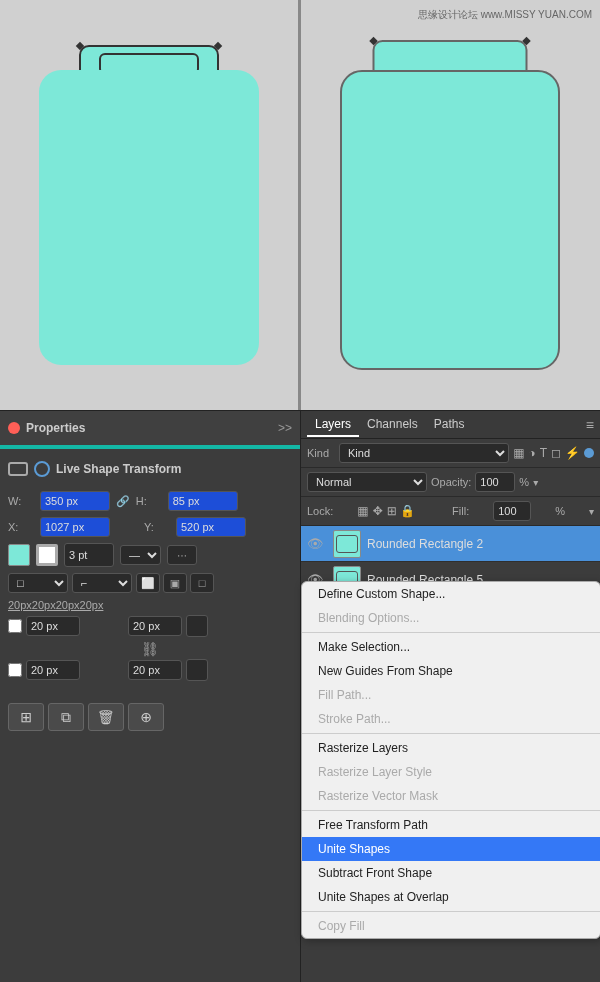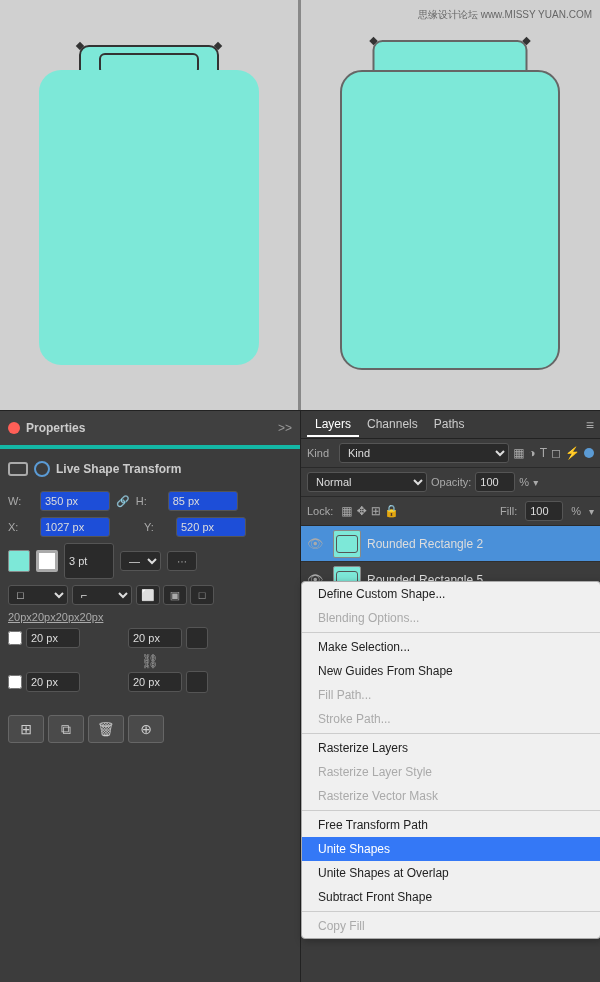--- a/index.html
+++ b/index.html
@@ -256,21 +256,21 @@
       cursor: pointer;
     }
     .stroke-width-input {
       background: #2a2a2a;
       border: 1px solid #555;
       border-radius: 3px;
       color: #ddd;
       font-size: 11px;
       padding: 2px 4px;
       width: 50px;
-      height: 36px;
+      height: 24px;
     }
     .dropdown-select {
       background: #2a2a2a;
       border: 1px solid #555;
       border-radius: 3px;
       color: #ddd;
       font-size: 11px;
       padding: 1px 4px;
       height: 20px;
       cursor: pointer;
@@ -471,21 +471,21 @@
     }
     .opacity-arr {
       color: #aaa;
       font-size: 10px;
     }
 
     
     .lock-row {
       display: flex;
       align-items: center;
-      gap: 8px;
+      gap: 24px;
       padding: 4px 6px;
       border-bottom: 1px solid #2a2a2a;
     }
     .lock-label {
       color: #aaa;
       font-size: 11px;
     }
     .lock-icons {
       display: flex;
       gap: 4px;
@@ -793,34 +793,34 @@
       <span class="layer-name">Rounded Rectangle 2</span>
     </div>
     <div class="layer-row">
       <span class="eye-icon">👁</span>
       <div class="layer-thumb">
         <div class="layer-thumb-inner"></div>
       </div>
       <span class="layer-name">Rounded Rectangle 5</span>
     </div>
 
-    <div class="context-menu" style="top: 170px; left: 0px;">
+    <div class="context-menu" style="top: 170px; left: 0px; border-radius: 6px;">
       <div class="menu-item">Define Custom Shape...</div>
       <div class="menu-item disabled">Blending Options...</div>
       <div class="menu-divider"></div>
       <div class="menu-item">Make Selection...</div>
       <div class="menu-item">New Guides From Shape</div>
       <div class="menu-item disabled">Fill Path...</div>
       <div class="menu-item disabled">Stroke Path...</div>
       <div class="menu-divider"></div>
       <div class="menu-item">Rasterize Layers</div>
       <div class="menu-item disabled">Rasterize Layer Style</div>
       <div class="menu-item disabled">Rasterize Vector Mask</div>
       <div class="menu-divider"></div>
       <div class="menu-item">Free Transform Path</div>
       <div class="menu-item selected-item">Unite Shapes</div>
+      <div class="menu-item">Subtract Front Shape</div>
       <div class="menu-item">Unite Shapes at Overlap</div>
-      <div class="menu-item">Subtract Front Shape</div>
       <div class="menu-divider"></div>
       <div class="menu-item disabled">Copy Fill</div>
     </div>
   </div>
 </div>
 
 </body></html>

